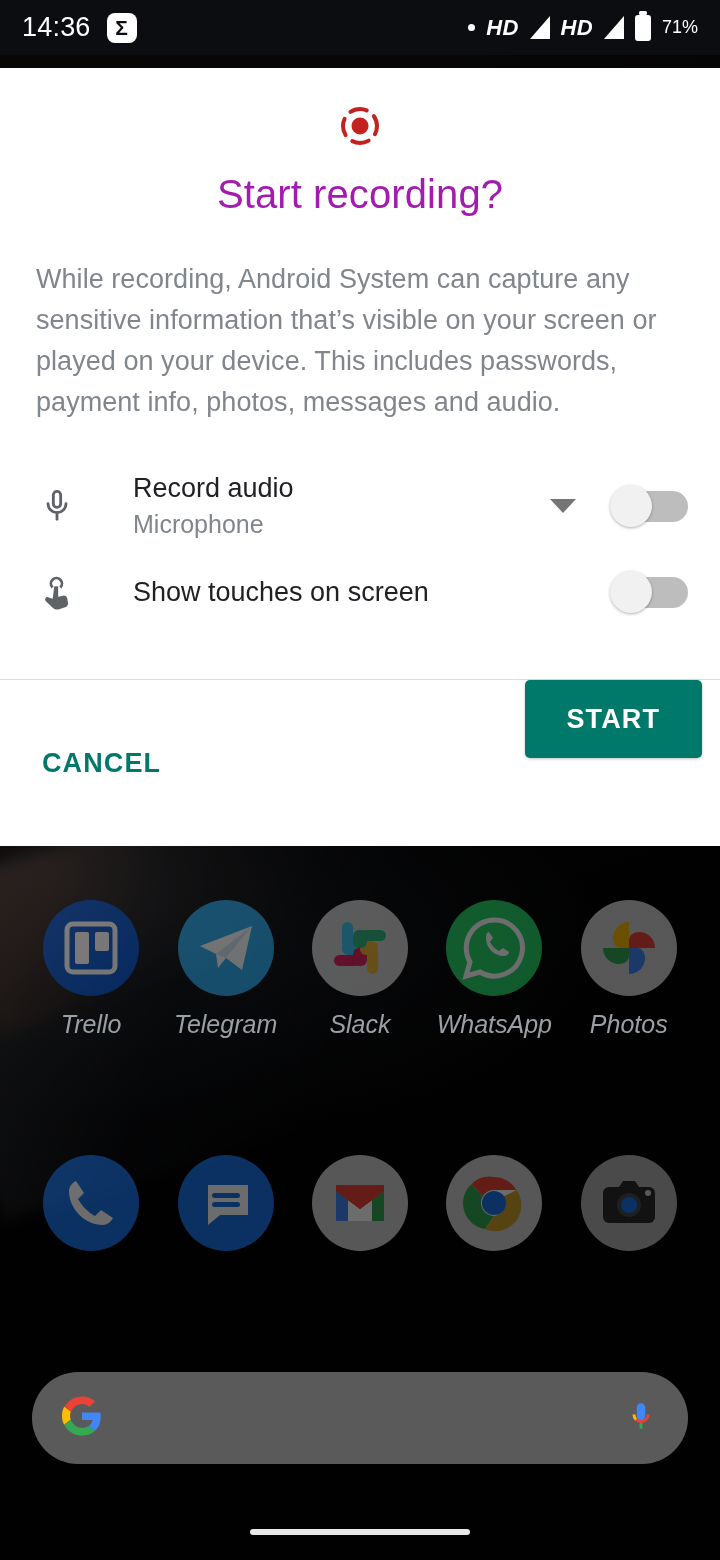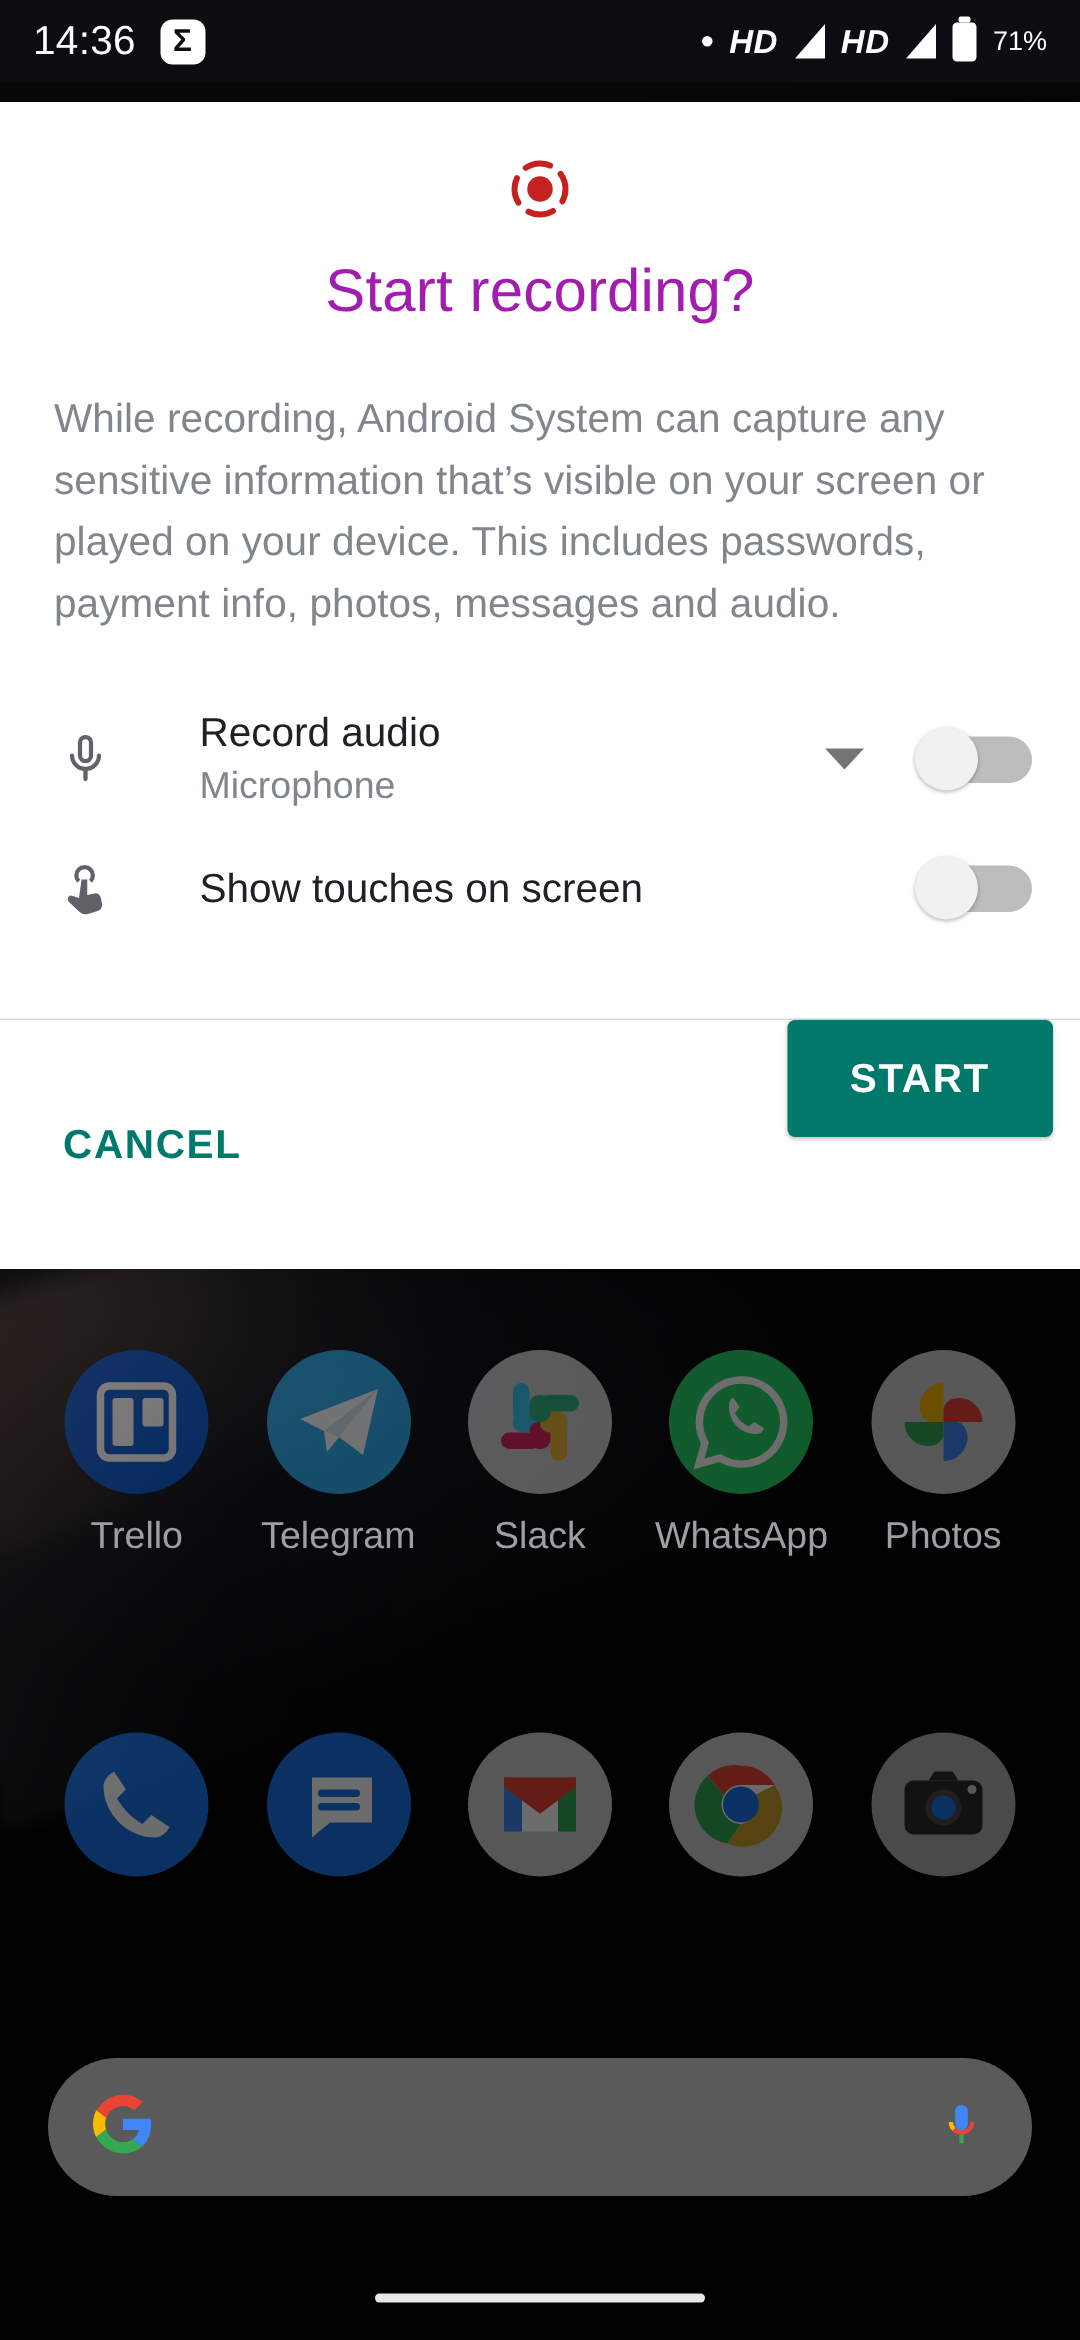--- a/index.html
+++ b/index.html
@@ -174,21 +174,21 @@
     letter-spacing:1.1px;
     padding:0 42px;
     height:78px;
     border-radius:5px;
     cursor:pointer;
     box-shadow:0 1px 3px rgba(0,0,0,0.25);
   }
 
   
   #apps {
-    position:absolute; left:0; right:0; top:900px; z-index:20;
+    position:absolute; left:0; right:0; top:900px; z-index:20;font-style:italic;
   }
   .app-row { display:flex; justify-content:space-around; padding:0 24px; }
   .app-row.dock { margin-top:116px; }
   .app {
     width:104px;
     display:flex; flex-direction:column; align-items:center;
     cursor:pointer;
   }
   .app-ico {
     width:96px; height:96px; border-radius:50%;

